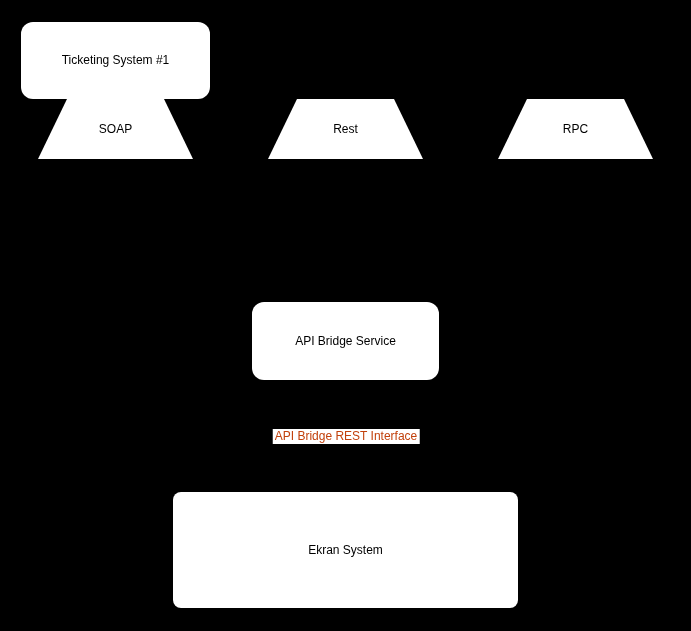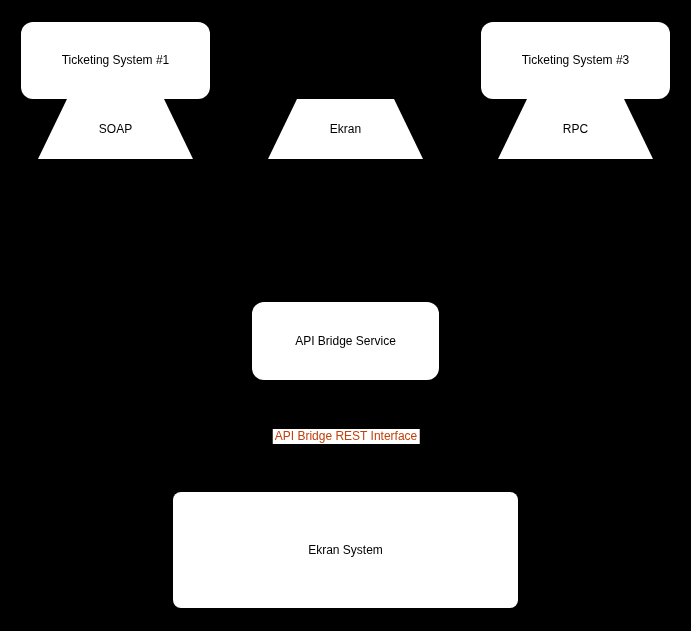--- a/index.html
+++ b/index.html
@@ -64,30 +64,27 @@
 </head>
 <body>
 
 <div class="canvas">
 
   <div class="node rounded box-t1">
     <span>Ticketing System #1</span>
   </div>
 
 
-  <div class="node rounded box-t3">
-    <span>Ticketing System #3</span>
-  </div>
 
   <div class="node trapezoid trap-1">
     <span>SOAP</span>
   </div>
 
   <div class="node trapezoid trap-2">
-    <span>Ekran</span>
+    <span>Rest</span>
   </div>
 
   <div class="node trapezoid trap-3">
     <span>RPC</span>
   </div>
 
   <div class="node rounded box-bridge">
     <span>API Bridge Service</span>
   </div>
 

